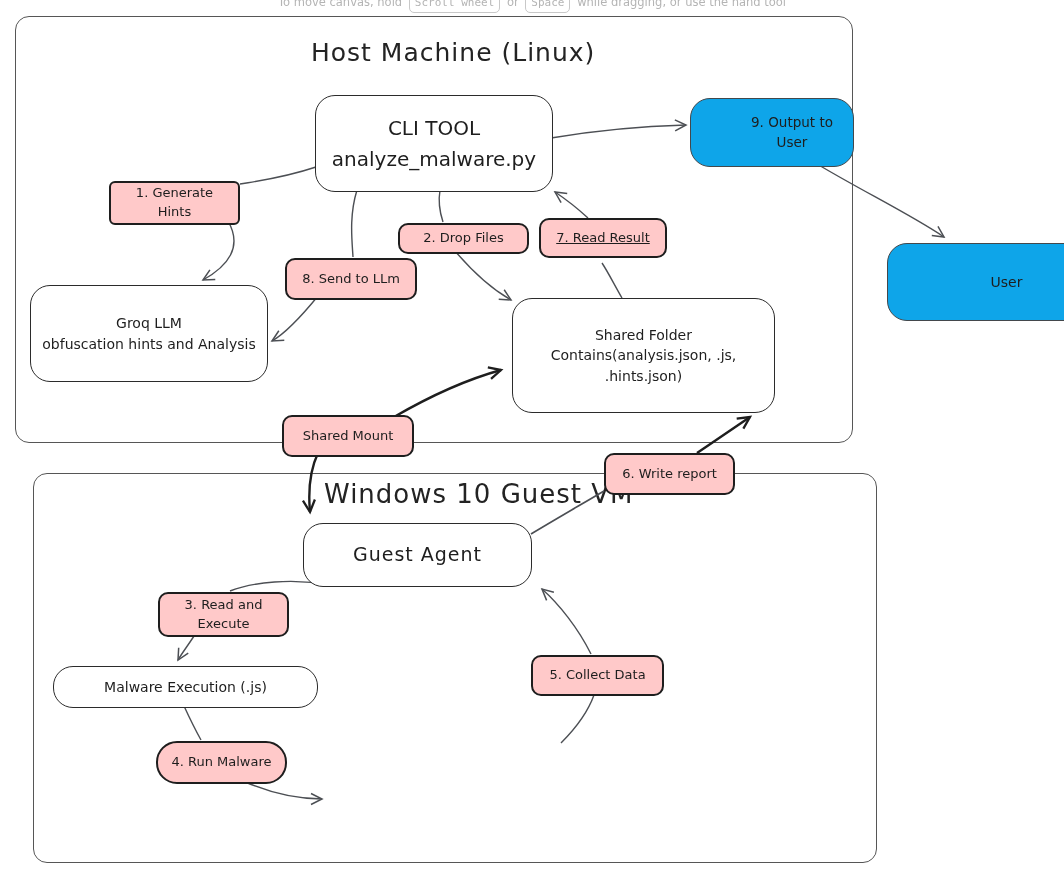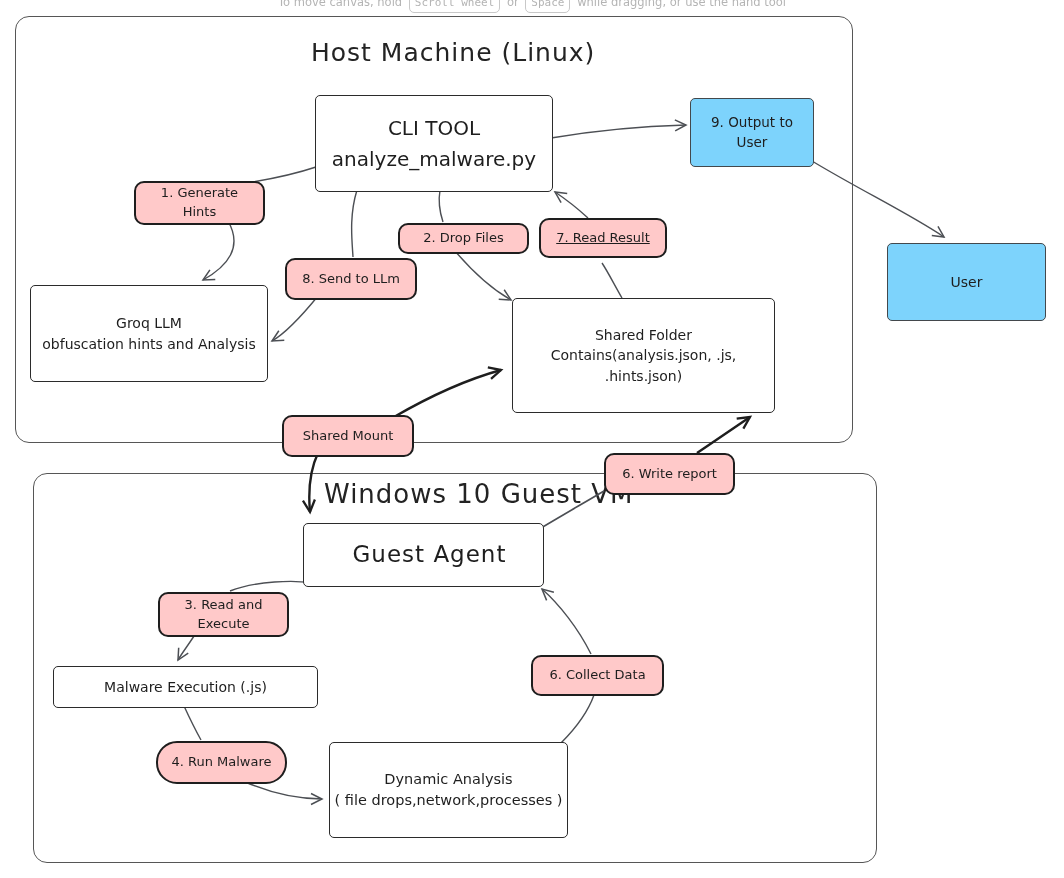--- a/index.html
+++ b/index.html
@@ -10,30 +10,30 @@
   .hint{position:absolute;top:-7px;left:0;width:100%;text-align:center;font-size:11.5px;
     color:#b4b4b4;white-space:nowrap;line-height:18px;}
   .keycap{display:inline-block;border:1px solid #c8c8c8;border-radius:5px;padding:0 5px;
     margin:0 3px;font-family:"DejaVu Sans Mono",monospace;font-size:11px;color:#b4b4b4;}
 
   
   .container-box{position:absolute;border:1.6px solid #565656;border-radius:14px;background:transparent;}
   .container-title{position:absolute;font-size:25px;letter-spacing:1px;color:#232323;white-space:nowrap;}
 
   
-  .node{position:absolute;border:1.7px solid #2b2b2b;border-radius:5px;background:#ffffff;
+  .node{position:absolute;border:1.7px solid #2b2b2b;border-radius:20px;background:#ffffff;
     display:flex;align-items:center;justify-content:center;text-align:center;
     white-space:pre-line;line-height:1.45;}
-  .node.gray{background:#7dd3fc;border-color:#43484c;}
+  .node.gray{background:#0ea5e9;border-color:#43484c;padding-left:40px;}
   .step{position:absolute;border:2.2px solid #1e1e1e;border-radius:10px;background:#ffc9c9;
     display:flex;align-items:center;justify-content:center;text-align:center;
     white-space:pre-line;font-size:13px;line-height:1.45;color:#1e1e1e;}
 
   .f20{font-size:20px;line-height:1.55;}
-  .f23{font-size:23px;letter-spacing:1px;padding-left:12px;}
+  .f23{font-size:19px;letter-spacing:1px;}
   .f14{font-size:14px;}
   .f145{font-size:14.5px;}
   .f135{font-size:13.5px;}
 
   svg.wires{position:absolute;left:0;top:0;pointer-events:none;}
   svg.wires path{fill:none;}
   .a-gray{stroke:#4c4f54;stroke-width:1.4;}
   .a-black{stroke:#1e1e1e;stroke-width:2.4;}
 </style>
 </head>
@@ -88,32 +88,30 @@
   </svg>
 
   <div class="node f20" style="left:315px;top:95px;width:236px;height:95px;">CLI TOOL
 analyze_malware.py</div>
   <div class="node f14" style="left:30px;top:285px;width:236px;height:95px;">Groq LLM
 obfuscation hints and Analysis</div>
   <div class="node f14" style="left:512px;top:298px;width:261px;height:113px;">Shared Folder
 Contains(analysis.json, .js, .hints.json)</div>
   <div class="node f23" style="left:303px;top:523px;width:227px;height:62px;">Guest Agent</div>
   <div class="node f14" style="left:53px;top:666px;width:263px;height:40px;">Malware Execution (.js)</div>
-  <div class="node f145" style="left:329px;top:742px;width:237px;height:94px;">Dynamic Analysis
-( file drops,network,processes )</div>
 
   <div class="node gray f135" style="left:690px;top:98px;width:122px;height:67px;">9. Output to
 User</div>
   <div class="node gray f14" style="left:887px;top:243px;width:157px;height:76px;">User</div>
 
-  <div class="step" style="left:134px;top:181px;width:127px;height:40px;">1. Generate
+  <div class="step" style="left:109px;top:181px;width:127px;height:40px;border-radius:6px;">1. Generate
 Hints</div>
   <div class="step" style="left:398px;top:223px;width:127px;height:27px;">2. Drop Files</div>
   <div class="step" style="left:539px;top:218px;width:124px;height:36px;text-decoration:underline;">7. Read Result</div>
   <div class="step" style="left:285px;top:258px;width:128px;height:38px;">8. Send to LLm</div>
   <div class="step" style="left:282px;top:415px;width:128px;height:38px;">Shared Mount</div>
   <div class="step" style="left:604px;top:453px;width:127px;height:38px;">6. Write report</div>
   <div class="step" style="left:158px;top:592px;width:127px;height:41px;">3. Read and
 Execute</div>
-  <div class="step" style="left:531px;top:655px;width:129px;height:37px;">6. Collect Data</div>
+  <div class="step" style="left:531px;top:655px;width:129px;height:37px;">5. Collect Data</div>
   <div class="step" style="left:156px;top:741px;width:127px;height:39px;border-radius:21px;">4. Run Malware</div>
 
 </div>
 
 </body></html>

